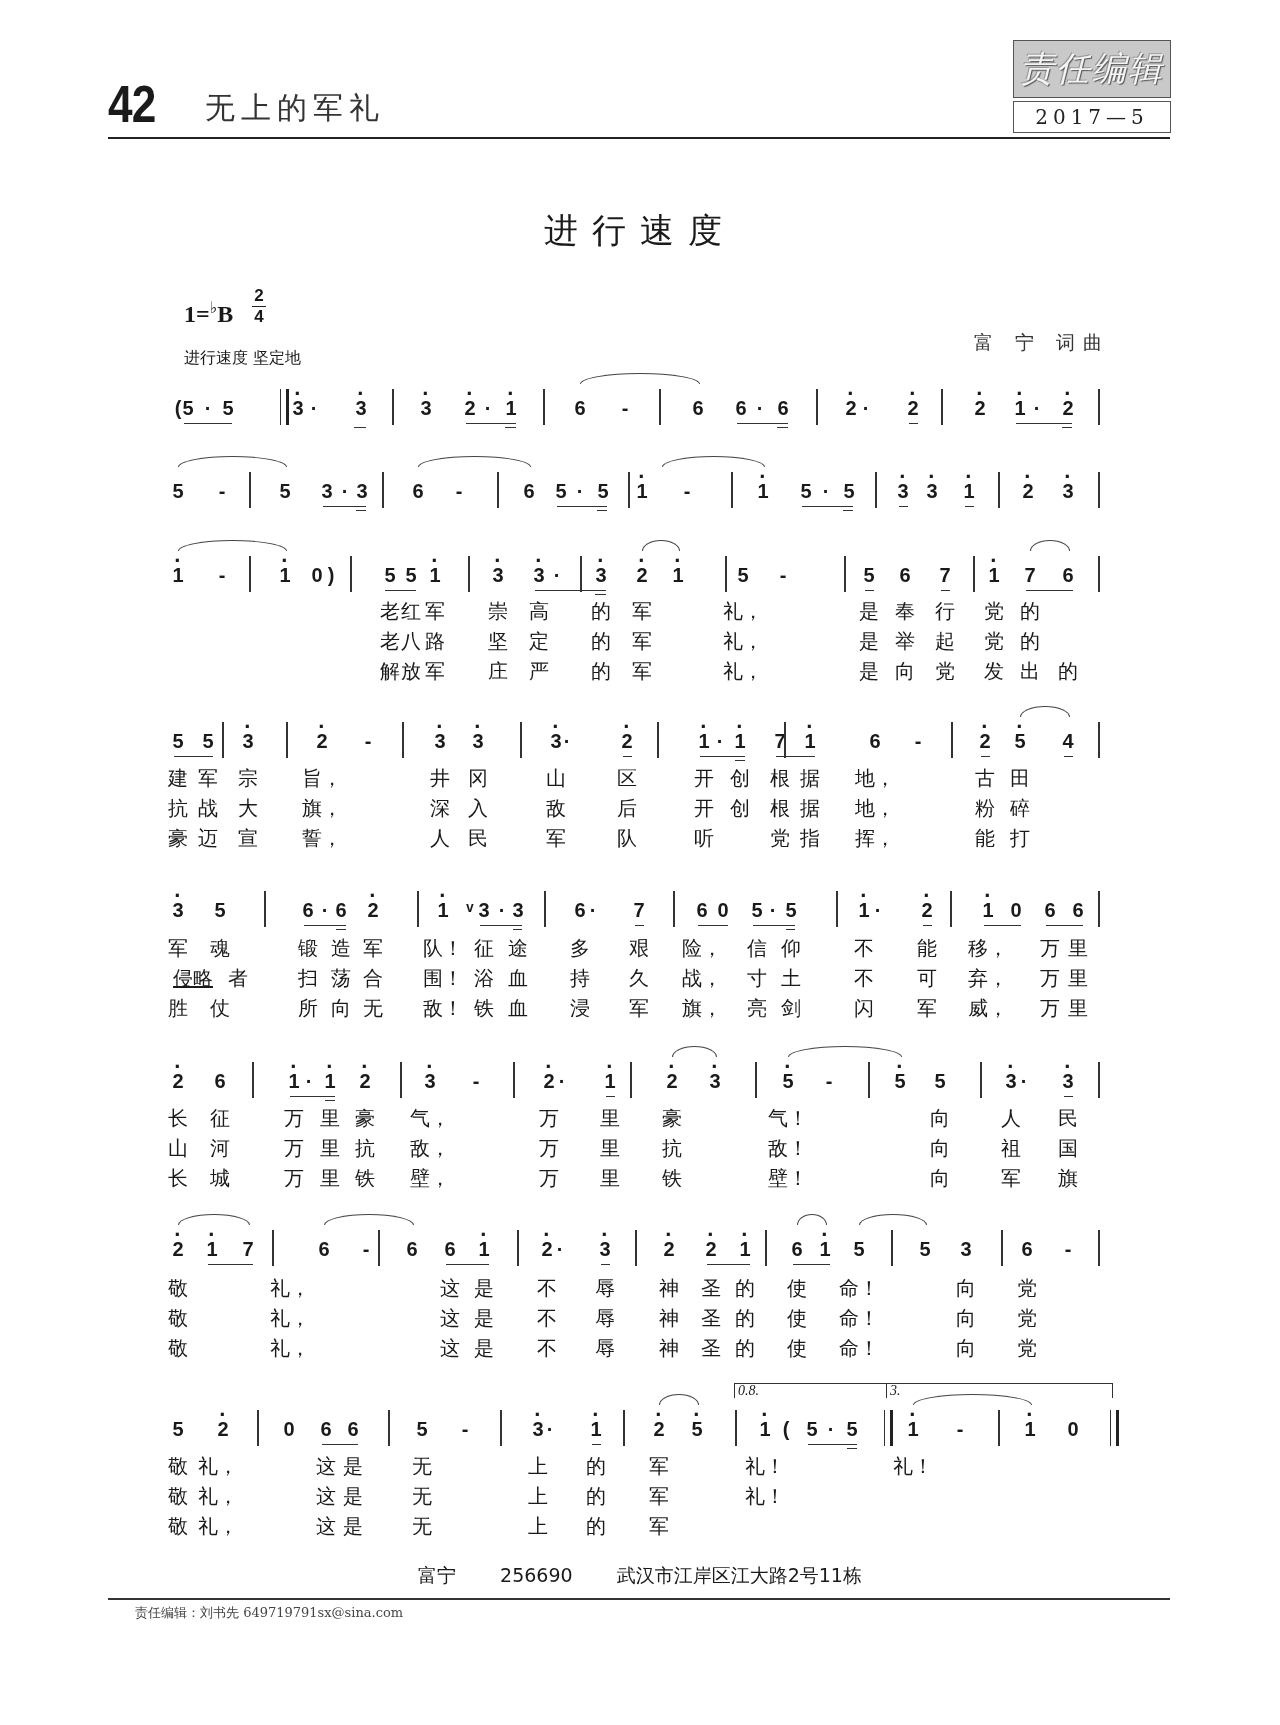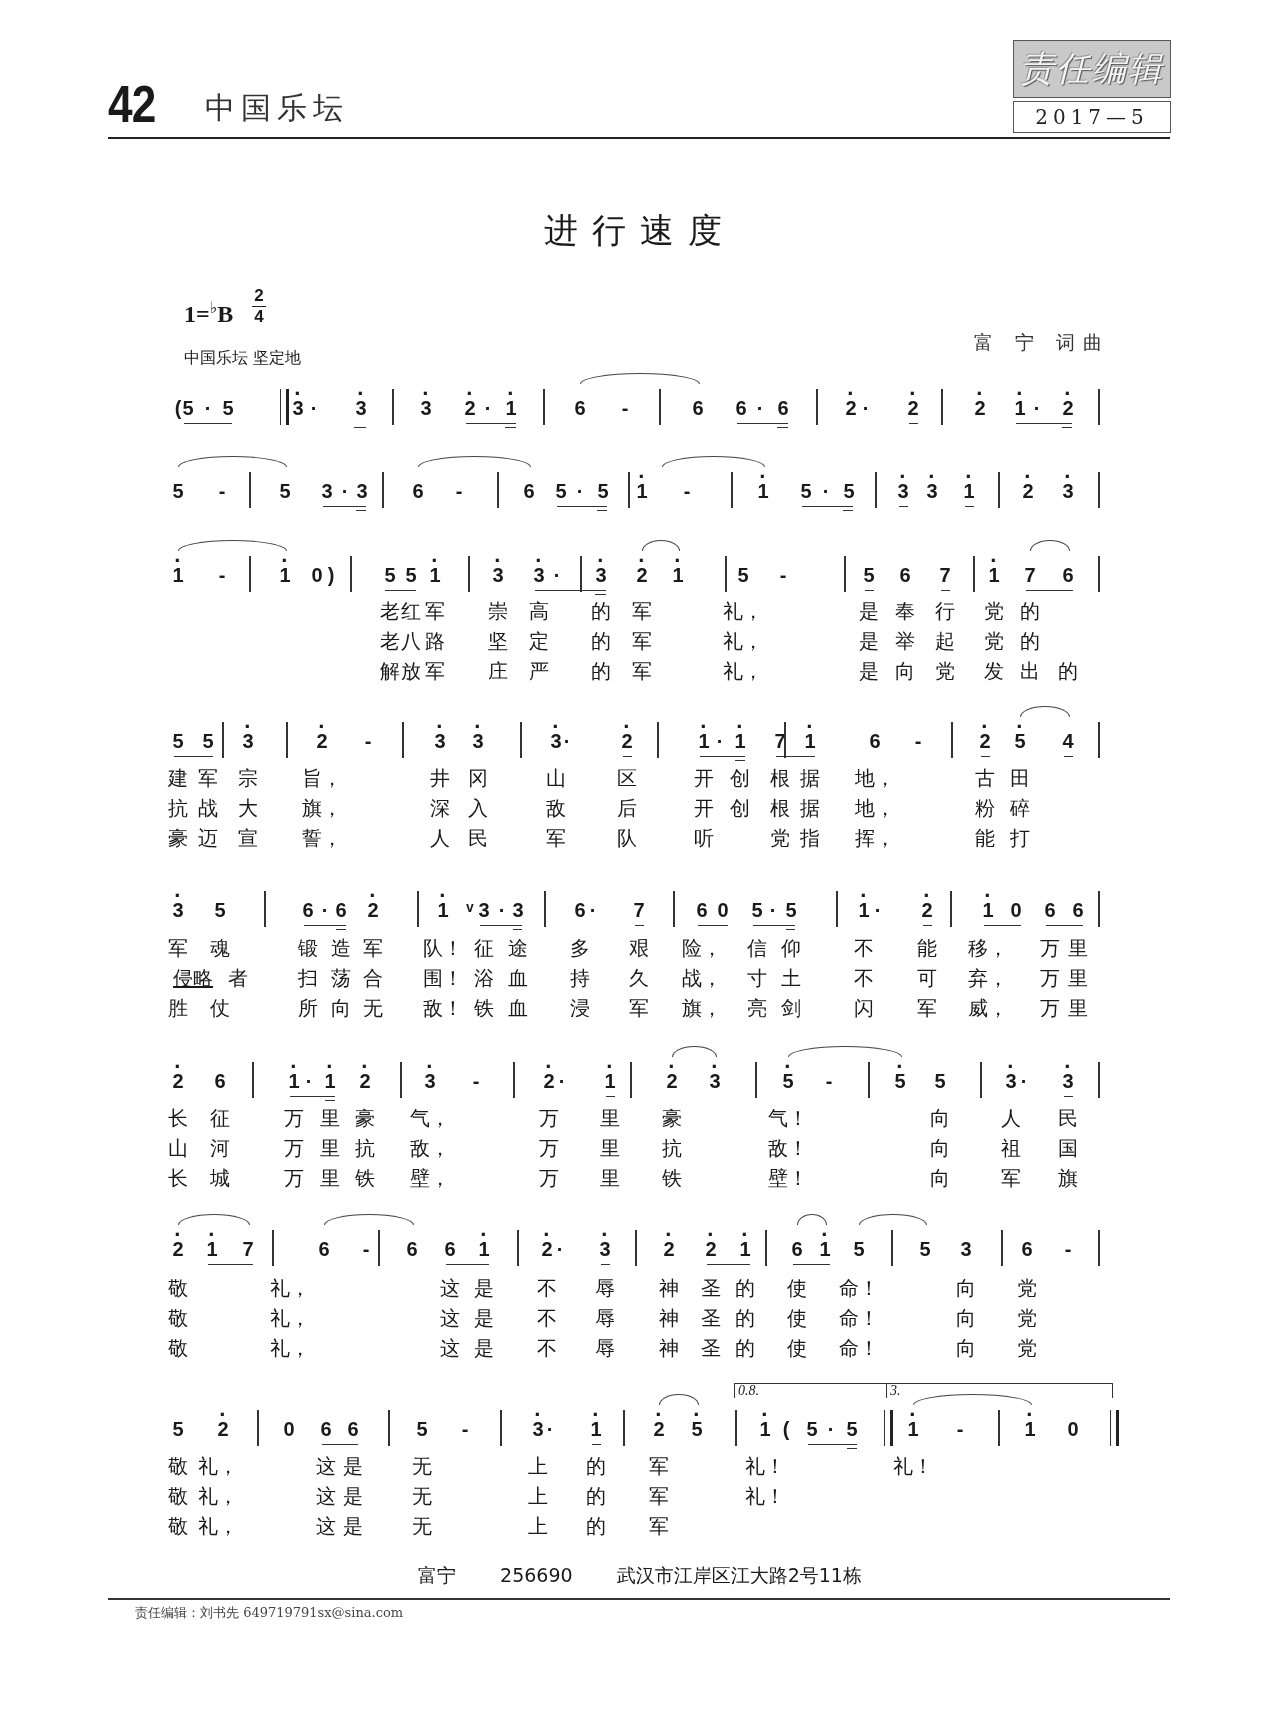--- a/index.html
+++ b/index.html
@@ -31,31 +31,31 @@
   .volta { position:absolute; border-top:1.5px solid #333; border-left:1.5px solid #333; height:14px; font-family:"Liberation Serif", serif; font-style:italic; font-size:14px; padding-left:3px; line-height:14px; }
   .addr { left:0; width:1280px; top:1563px; text-align:center; font-size:19px; word-spacing:0; }
   .addr span { margin:0 22px; }
   .foot-rule { left:108px; top:1598px; width:1062px; height:1.5px; background:#333; }
   .editor { left:135px; top:1604px; font-family:"DejaVu Serif", serif; font-size:13px; color:#444; }
 </style>
 </head>
 <body>
 
 <div class="abs page-num">42</div>
-<div class="abs section">中国乐坛</div>
+<div class="abs section">无上的军礼</div>
 <div class="abs logo-box">
     <span class="logo-text">责任编辑</span>
   </div>
 <div class="abs issue-box">2017—5</div>
 <div class="abs head-rule"></div>
 
 <div class="abs title">进行速度</div>
 <div class="abs key"><span>1=</span><sup>♭</sup><span>B</span></div>
 <div class="abs timesig"><span>2</span><span class="bar"></span><span>4</span></div>
-<div class="abs tempo">中国乐坛   坚定地</div>
+<div class="abs tempo">进行速度   坚定地</div>
 <div class="abs composer">富 宁 词曲</div>
 
 <div id="score">
     <div class="row" title="(5·5 ‖: 3·3 | 3 2·1 | 6 - | 6 6·6 | 2· 2 | 2 1·2 |" style="top: 395px; left: 0px; width: 1280px;">
       <span class="tok" style="left: 178px;">(</span>
       <span class="tok" style="left: 188px;">5</span>
       <span class="tok" style="left: 208px;">·</span>
       <span class="tok" style="left: 228px;">5</span>
       <span class="tok hi" style="left: 298px;">3</span>
       <span class="tok" style="left: 314px;">·</span>

